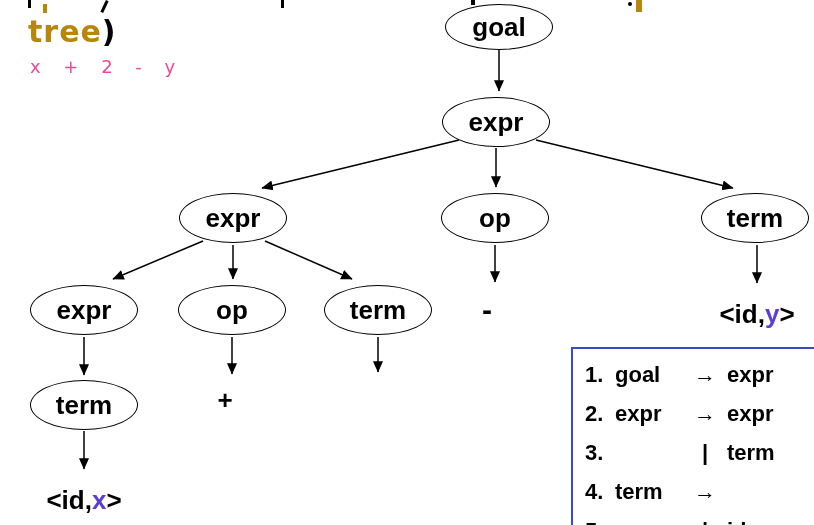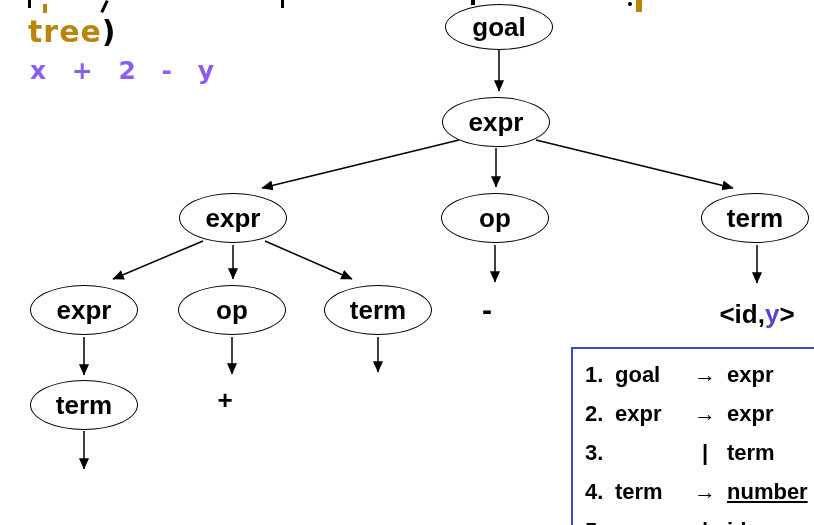--- a/index.html
+++ b/index.html
@@ -7,22 +7,22 @@
     position:relative; width:814px; height:525px;
     background:#ffffff; overflow:hidden;
     font-family:"Liberation Sans", sans-serif;
   }
 
   
   .hand { font-family:"DejaVu Sans", sans-serif; }
   .cropped-line { position:absolute; left:28px; top:14px; font-size:30px; font-weight:600;
                   letter-spacing:1px; color:#b8860b; }
   .cropped-line .paren { color:#000; }
-  .expression { position:absolute; left:30px; top:56px; font-size:25px; font-weight:700;
-                color:#8b5cf6; letter-spacing:4px; word-spacing:9px; }
+  .expression { position:absolute; left:30px; top:56px; font-size:18px; font-weight:400;
+                color:#ec4899; letter-spacing:4px; word-spacing:9px; }
 
   
   .frag { position:absolute; background:#000; }
   .frag.gold { background:#b8860b; }
 
   
   .node {
     position:absolute; width:108px; height:50px;
     border:1.6px solid #000; border-radius:50%;
     display:flex; align-items:center; justify-content:center;
@@ -109,20 +109,21 @@
   <div class="node n-op1">op</div>
   <div class="node n-term1">term</div>
   <div class="node n-expr3">expr</div>
   <div class="node n-op2">op</div>
   <div class="node n-term2">term</div>
   <div class="node n-term3">term</div>
 
   <div class="leaf l-minus">-</div>
   <div class="leaf l-plus">+</div>
   <div class="leaf l-idy"><span>&lt;id,</span><span class="var">y</span><span>&gt;</span></div>
+  <div class="leaf l-idx"><span>&lt;id,</span><span class="var">x</span><span>&gt;</span></div>
 
   <div class="grammar-box">
     <div class="rule">
       <span class="num">1.</span>
       <span class="lhs">goal</span>
       <span class="op">→</span>
       <span class="rhs">expr</span>
     </div>
     <div class="rule">
       <span class="num">2.</span>
@@ -133,21 +134,20 @@
     <div class="rule">
       <span class="num">3.</span>
       <span class="lhs"></span>
       <span class="op">|</span>
       <span class="rhs">term</span>
     </div>
     <div class="rule">
       <span class="num">4.</span>
       <span class="lhs">term</span>
       <span class="op">→</span>
-      <span class="rhs u">number</span>
     </div>
     <div class="rule">
       <span class="num">5.</span>
       <span class="lhs"></span>
       <span class="op">|</span>
       <span class="rhs u">id</span>
     </div>
   </div>
 
 </div>

